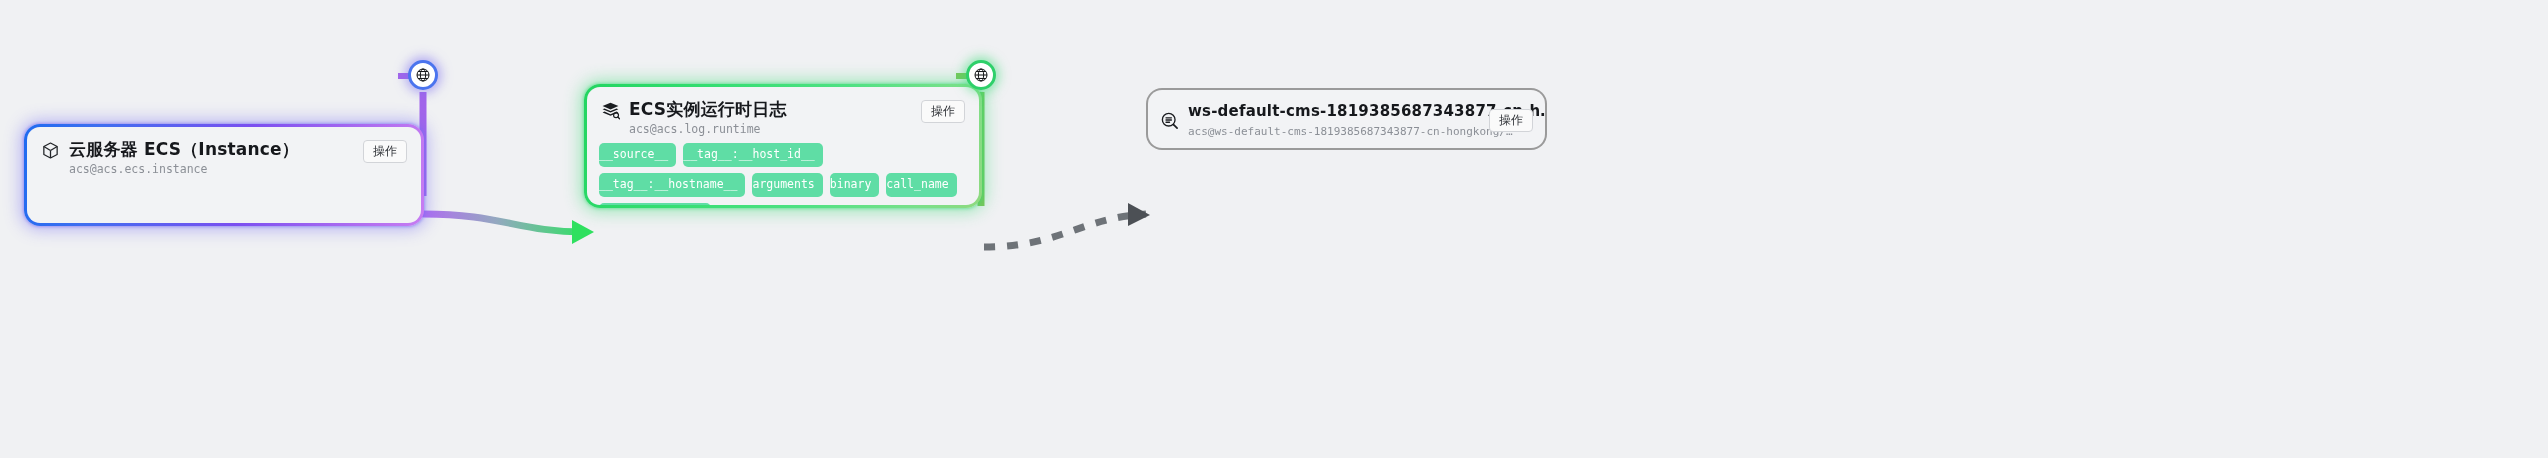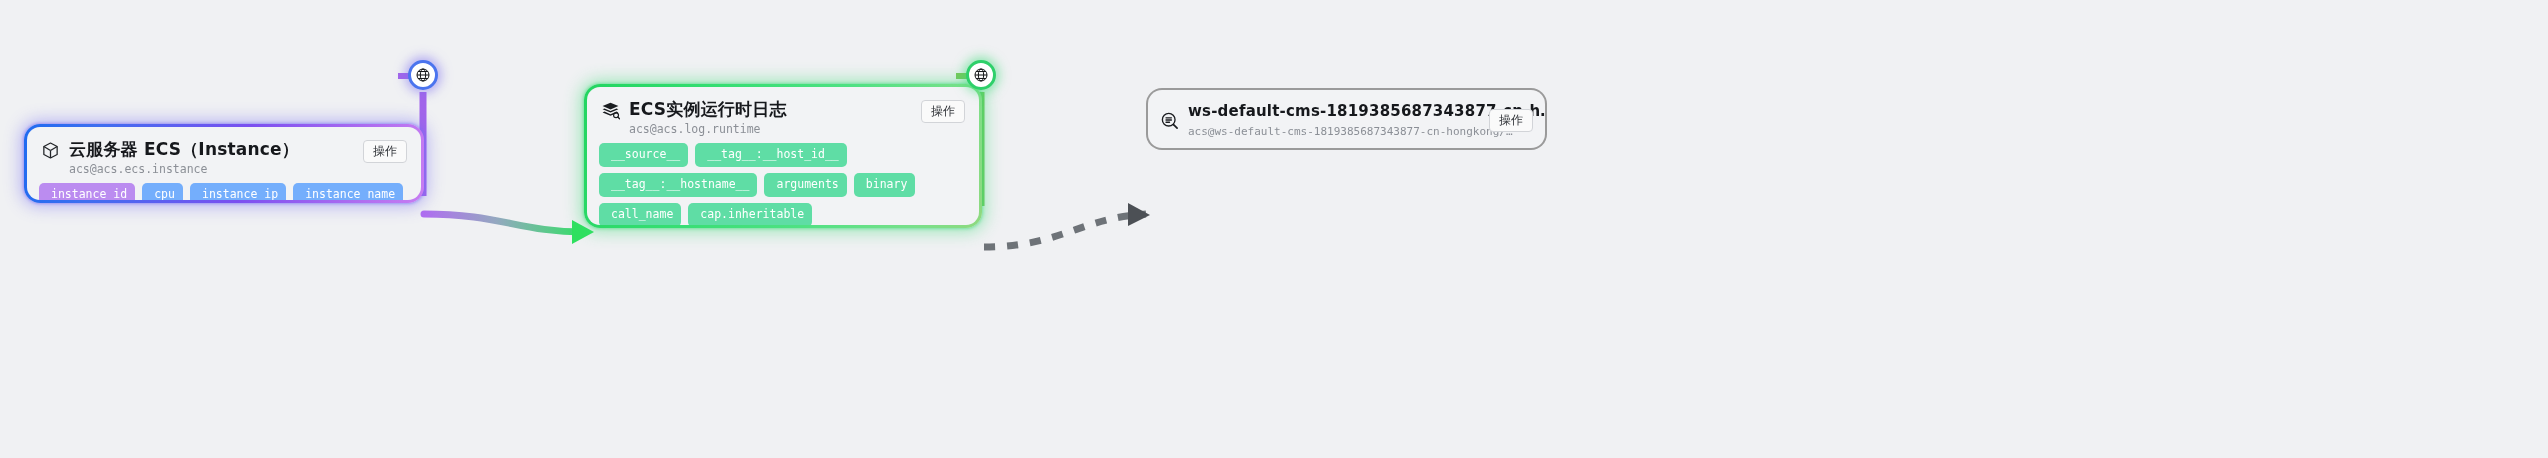--- a/index.html
+++ b/index.html
@@ -35,21 +35,21 @@
     left:24px;top:124px;width:400px;height:74px;
     height:auto;
     padding:0;
     background:linear-gradient(100deg,#1f6bf0 0%,#3f6ef0 18%,#7b4ff0 55%,#b06ef0 85%,#c77df2 100%);
     box-shadow:0 0 16px 4px rgba(120,110,245,.45), 0 0 3px 1px rgba(120,110,245,.55);
     width:400px;height:76px;
   }
 
   
   #node-ecs-log{
-    left:584px;top:84px;width:398px;height:144px;
+    left:584px;top:84px;width:398px;height:124px;
     background:linear-gradient(110deg,#22d560 0%,#35de72 30%,#4fe183 60%,#79e08a 85%,#8fd97f 100%);
     box-shadow:0 0 16px 4px rgba(60,220,120,.45), 0 0 3px 1px rgba(60,220,120,.5);
   }
 
   
   #node-ws-default{
     left:1146px;top:88px;width:401px;height:62px;
     background:#9a9a9a;
     box-shadow:none;
   }
@@ -76,21 +76,21 @@
     background:#fafafa;border:1px solid #d2d4d8;border-radius:4px;
     padding:3px 9px 4px 9px;line-height:14px;white-space:nowrap;
     cursor:pointer;
   }
 
   
   .tags{padding:6px 12px 10px 12px;display:flex;flex-wrap:wrap;gap:6px 7px;}
   .chip{
     font-family:"DejaVu Sans Mono", monospace;
     font-size:11.5px;line-height:13px;color:#ffffff;
-    border-radius:5px;padding:5px 8px 6px 12px;white-space:nowrap;
+    border-radius:5px;padding:5px 8px 6px 0;white-space:nowrap;
     cursor:pointer;
   }
   .chip.blue{background:#74aefc;}
   .chip.purple{background:#bb8cf0;}
   .chip.green{background:#5fdda5;}
 
   
   .globe{
     position:absolute;width:30px;height:30px;border-radius:50%;
     background:#ffffff;box-sizing:border-box;
@@ -122,47 +122,36 @@
     <path d="M 984 247 C 1060 247 1080 218 1146 214" fill="none" stroke="#6e7378" stroke-width="7" stroke-linecap="butt" stroke-dasharray="11 12"></path>
     <polygon points="1128,203 1150,215 1128,226" fill="#4c5055"></polygon>
 
     <path d="M 423 92 L 423 196" fill="none" stroke="#a265ea" stroke-width="7"></path>
     <path d="M 398 76 L 410 76" fill="none" stroke="#a265ea" stroke-width="6"></path>
 
     <path d="M 981 92 L 981 206" fill="none" stroke="#7bc558" stroke-width="7"></path>
     <path d="M 956 76 L 968 76" fill="none" stroke="#7bc558" stroke-width="6"></path>
   </svg>
 
-  <div class="node" id="node-ecs-instance" style="height:79px;">
+  <div class="node" id="node-ecs-instance" style="height:102px;">
     <div class="inner">
       <div class="hdr">
         <span class="hdr-ic">
           <svg width="19" height="19" viewBox="0 0 24 24" fill="none" stroke="#222428" stroke-width="1.6" stroke-linejoin="round">
             <path d="M12 2.6 20.4 7v10L12 21.4 3.6 17V7z"></path>
             <path d="M12 12v9.4"></path>
               <path d="M12 12 3.6 7"></path>
               <path d="M12 12 20.4 7"></path>
           </svg>
         </span>
         <span class="hdr-txt">
           <span class="title">云服务器 ECS（Instance）</span>
           <span class="subtitle">acs@acs.ecs.instance</span>
         </span>
         <button class="act-btn">操作</button>
-      </div>
-      <div class="tags">
-        <span class="chip purple">instance_id</span>
-        <span class="chip blue">cpu</span>
-        <span class="chip blue">instance_ip</span>
-        <span class="chip blue">instance_name</span>
-        <span class="chip blue">instance_type</span>
-        <span class="chip blue">memory</span>
-        <span class="chip blue">os_type</span>
-        <span class="chip blue">region_id</span>
-
       </div>
     </div>
   </div>
 
   <div class="node" id="node-ecs-log">
     <div class="inner">
       <div class="hdr">
         <span class="hdr-ic">
           <svg width="19" height="19" viewBox="0 0 24 24" fill="#1b1d21">
             <path d="M12 2.2 22 6.4 12 10.6 2 6.4z"></path>

